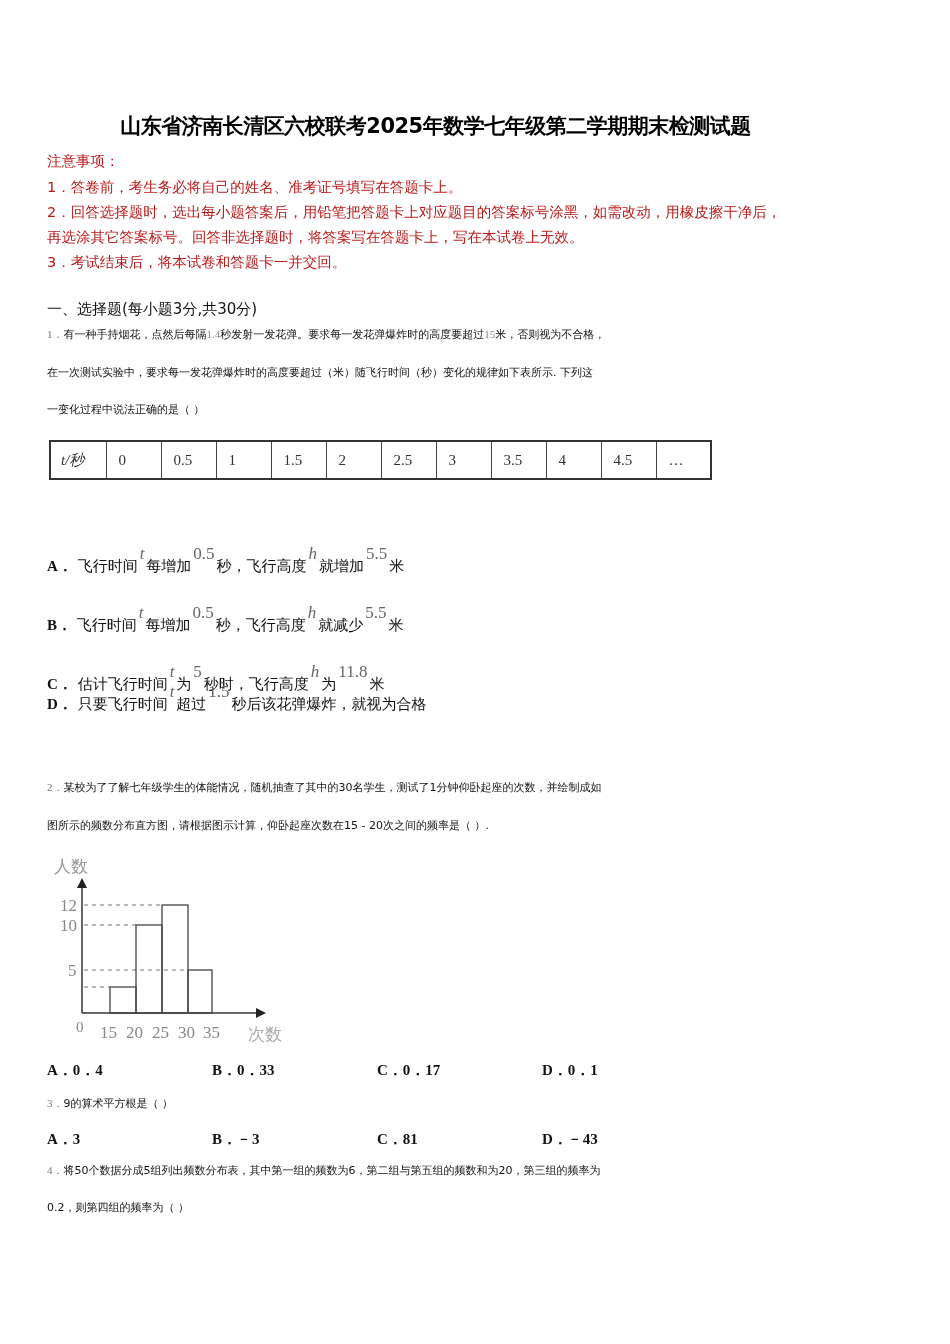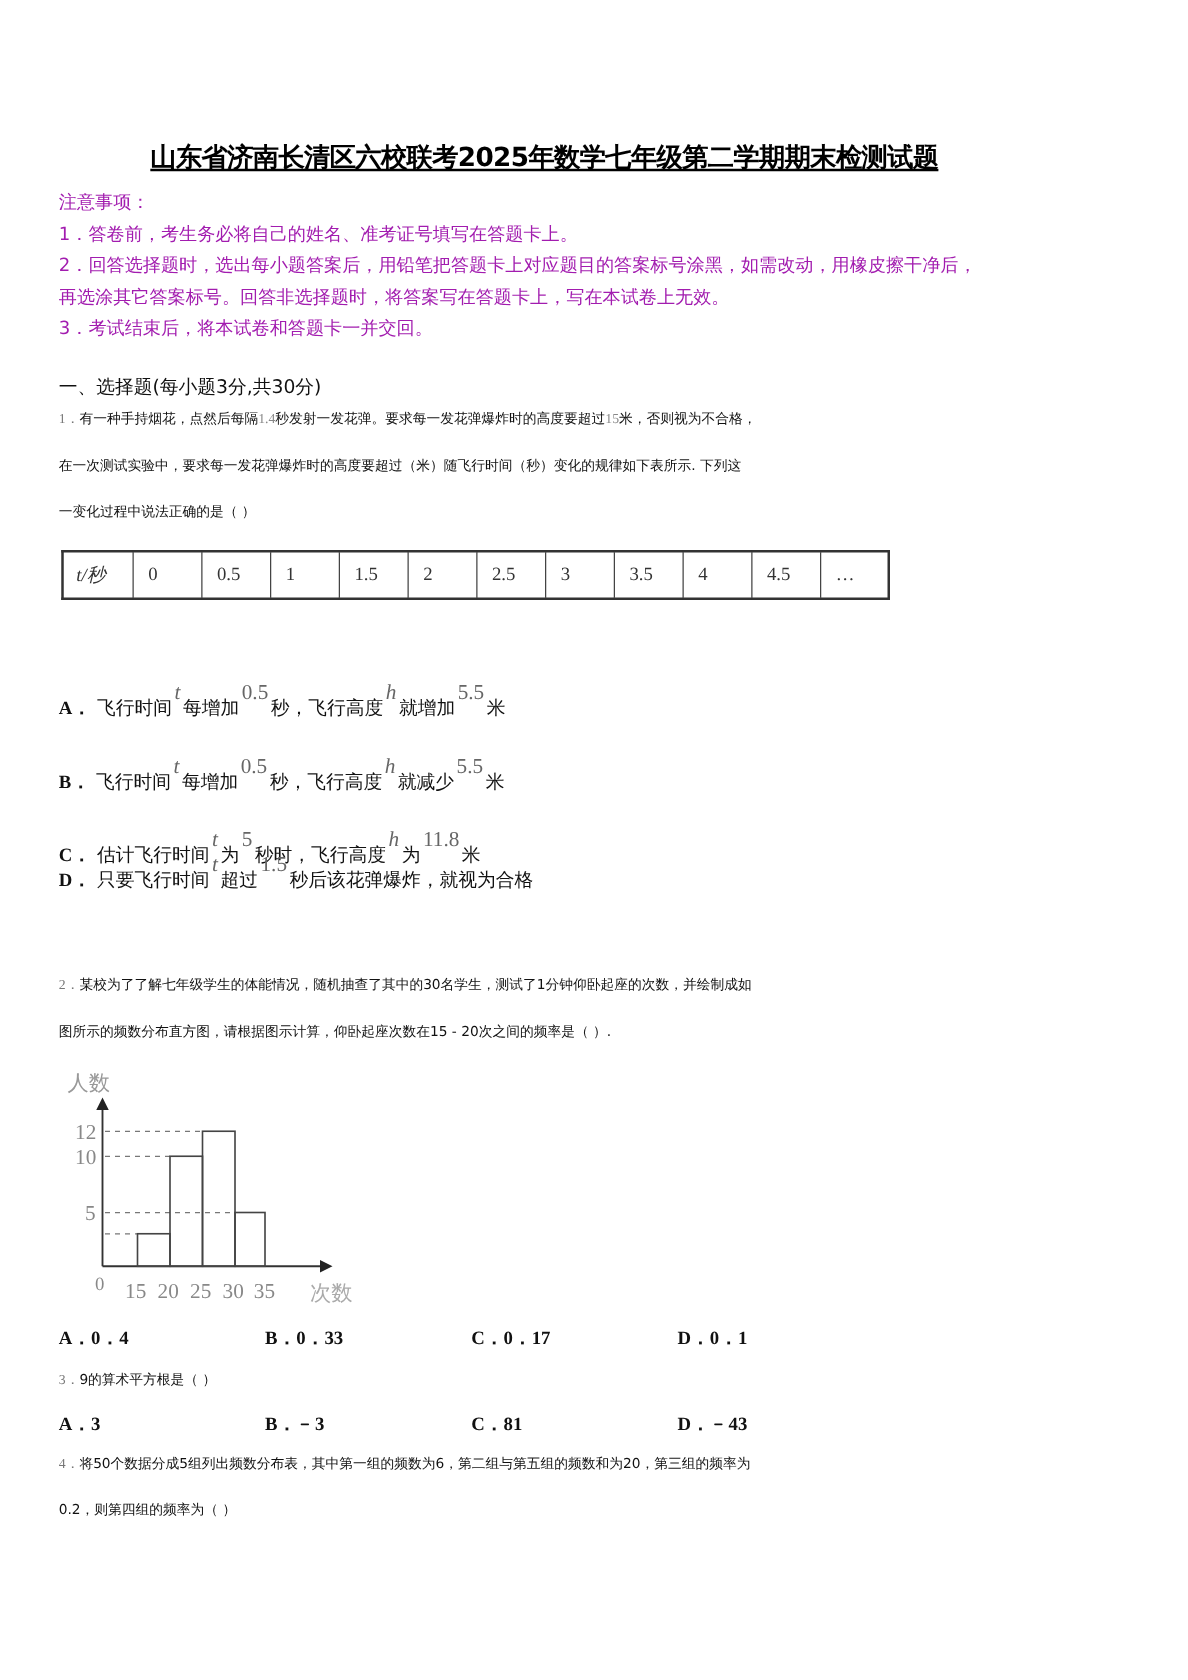--- a/index.html
+++ b/index.html
@@ -6,23 +6,23 @@
   html, body { width: 950px; height: 1344px; background: #ffffff; }
   body {
     position: relative;
     font-family: "DejaVu Sans", "Liberation Sans", sans-serif;
     color: #111;
     overflow: hidden;
   }
   .abs { position: absolute; white-space: nowrap; }
   .title {
     left: 0; width: 871px; top: 112px; text-align: center;
-    font-size: 21px; font-weight: bold; letter-spacing: -0.5px; color: #000; text-decoration: underline;
+    font-size: 21px; font-weight: bold; letter-spacing: -0.5px; color: #000;
   }
-  .note { left: 47px; font-size: 14.5px; color: #a21caf; }
+  .note { left: 47px; font-size: 14.5px; color: #b91c1c; }
   .section { left: 47px; top: 300px; font-size: 15px; }
   .q { left: 47px; font-size: 11px; color: #111; }
   .qnum { color: #777; font-family: "Liberation Serif", serif; }
   .grey-num { color: #888; font-family: "Liberation Serif", serif; }
   .opt { font-size: 15px; left: 47px; }
   .opt-letter { font-family: "Liberation Serif", serif; font-weight: bold; }
   .sup {
     font-family: "Liberation Serif", serif; color: #666; font-size: 17px;
     position: relative; top: -12px; margin: 0 2px;
   }

